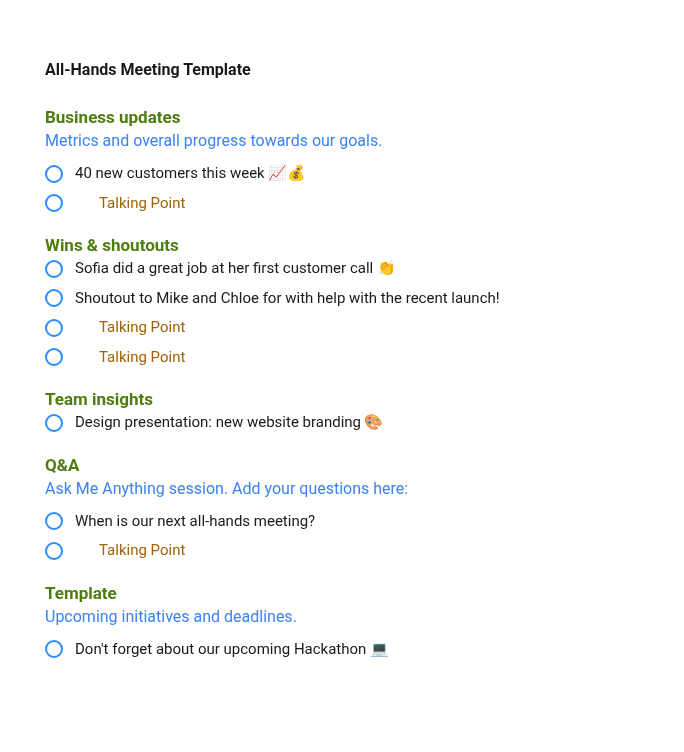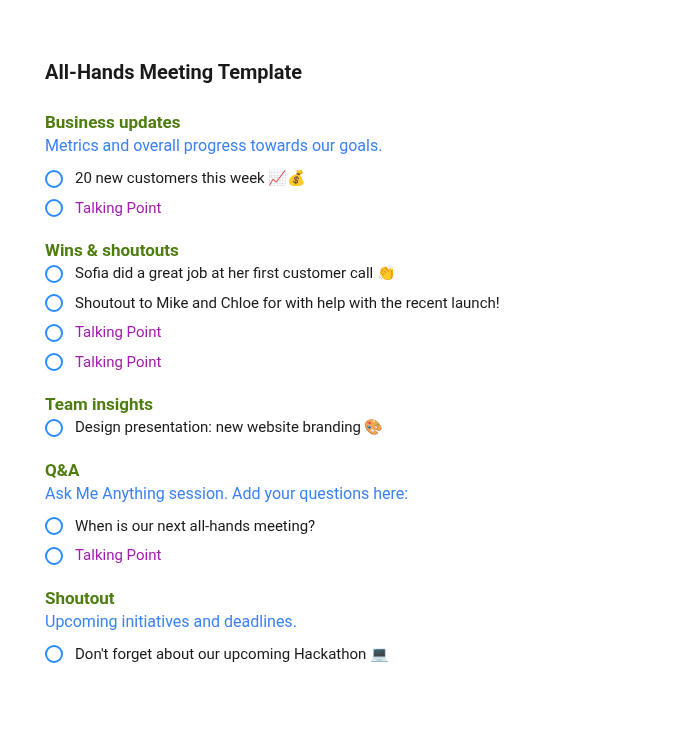--- a/index.html
+++ b/index.html
@@ -8,21 +8,21 @@
     padding: 0;
   }
   body {
     font-family: -apple-system, BlinkMacSystemFont, "Segoe UI", Roboto, Helvetica, Arial, sans-serif;
     background: #ffffff;
     color: #1a1a1a;
     width: 684px;
     padding: 60px 45px 45px 45px;
   }
   .page-title {
-    font-size: 20px;
+    font-size: 16px;
     font-weight: 700;
     color: #1a1a1a;
     margin-bottom: 28px;
   }
   .section {
     margin-bottom: 22px;
   }
   .section-title {
     font-size: 17px;
     font-weight: 700;
@@ -51,36 +51,37 @@
     border-radius: 50%;
     flex-shrink: 0;
     cursor: pointer;
   }
   .item-text {
     font-size: 15px;
     color: #1a1a1a;
     line-height: 1.3;
   }
   .item-text.placeholder {
-    color: #a21caf;
+    color: #a16207;
+    margin-left: 24px;
   }
 </style>
 </head>
 <body>
 
 <h1 class="page-title">All-Hands Meeting Template</h1>
 
 <div id="sections-container">
     <div class="section">
       <div class="section-title">Business updates</div>
       <div class="section-subtitle">Metrics and overall progress towards our goals.</div>
       <div class="item-list">
         <div class="item">
           <div class="checkbox"></div>
-          <div class="item-text">20 new customers this week 📈💰</div>
+          <div class="item-text">40 new customers this week 📈💰</div>
         </div>
         <div class="item">
           <div class="checkbox"></div>
           <div class="item-text placeholder">Talking Point</div>
         </div>
       </div>
     </div>
     <div class="section">
       <div class="section-title">Wins &amp; shoutouts</div>
       <div class="item-list">
@@ -119,21 +120,21 @@
           <div class="checkbox"></div>
           <div class="item-text">When is our next all-hands meeting?</div>
         </div>
         <div class="item">
           <div class="checkbox"></div>
           <div class="item-text placeholder">Talking Point</div>
         </div>
       </div>
     </div>
     <div class="section">
-      <div class="section-title">Shoutout</div>
+      <div class="section-title">Template</div>
       <div class="section-subtitle">Upcoming initiatives and deadlines.</div>
       <div class="item-list">
         <div class="item">
           <div class="checkbox"></div>
           <div class="item-text">Don't forget about our upcoming Hackathon 💻</div>
         </div>
       </div>
     </div>
   </div>
 

